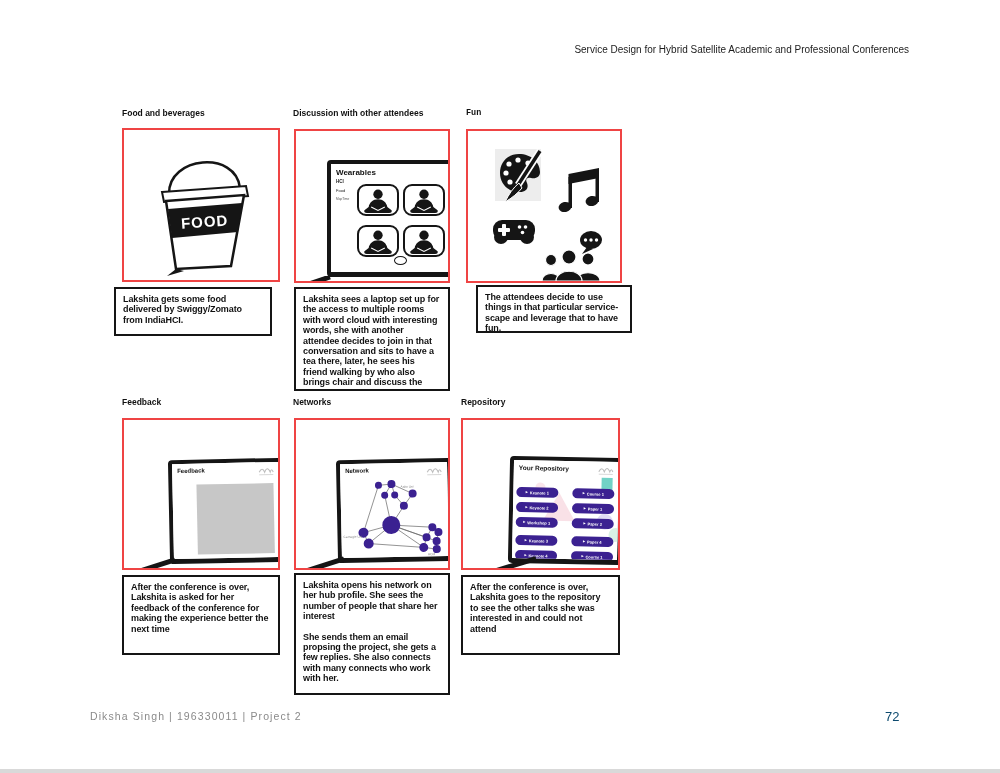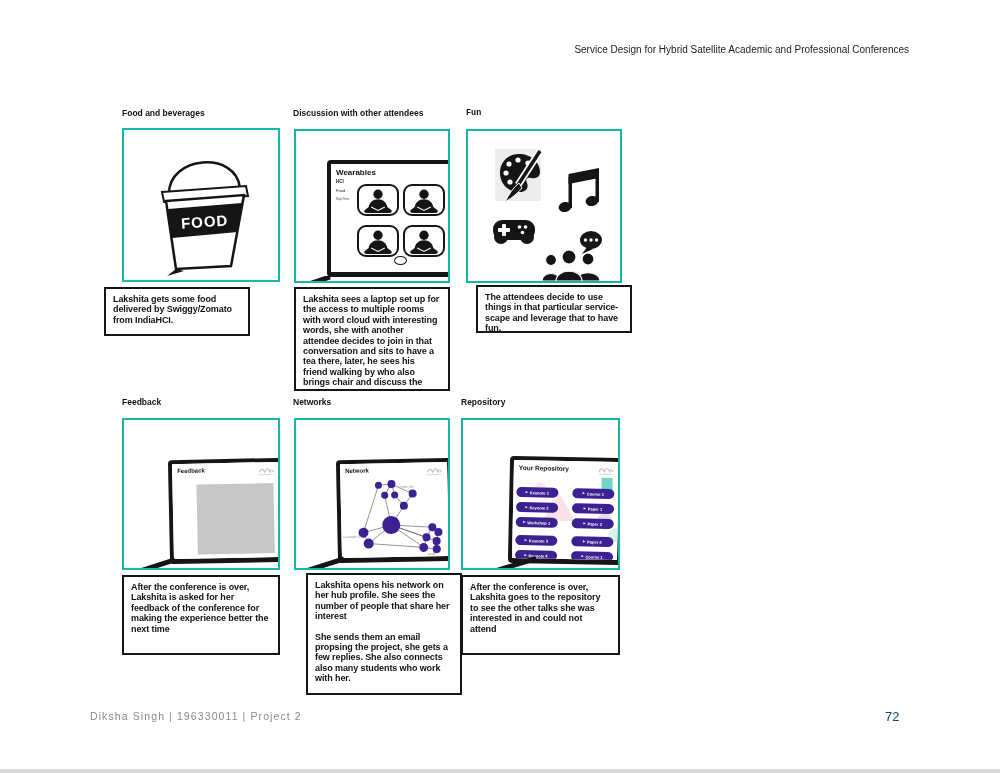--- a/index.html
+++ b/index.html
@@ -1,20 +1,20 @@
 <!DOCTYPE html>
 <html><head>
 <meta charset="utf-8">
 <style>
   html,body{margin:0;padding:0;background:#fff;}
   .page{position:relative;width:1000px;height:773px;background:#ffffff;overflow:hidden;
         font-family:"Liberation Sans",sans-serif;color:#111;}
   .hdr{position:absolute;top:44px;right:91px;font-size:10px;color:#1c1c1c;text-align:center;}
   .ptitle{position:absolute;font-size:8.5px;font-weight:bold;color:#111;}
-  .ibox{position:absolute;border:2px solid #14b8a6;background:#fff;overflow:hidden;box-sizing:border-box;}
+  .ibox{position:absolute;border:2px solid #ef4444;background:#fff;overflow:hidden;box-sizing:border-box;}
   .cbox{position:absolute;border:2px solid #151515;background:#fff;box-sizing:border-box;
         padding:5px 7px;font-size:9px;font-weight:bold;line-height:10.4px;letter-spacing:-0.1px;overflow:hidden;}
   .cbox p{margin:0 0 10px 0;}
   .laptop{position:absolute;background:#fff;border:4px solid #151515;border-bottom-width:5px;
           border-radius:4px;box-sizing:border-box;}
   .screen{position:relative;width:100%;height:100%;overflow:hidden;background:#fff;}
   .schead{position:absolute;left:5px;top:4px;font-weight:bold;color:#111;}
   .hinge{position:absolute;height:5px;background:#151515;border-radius:1px;}
   .tile{position:absolute;width:42px;height:32px;border:2px solid #151515;border-radius:9px;
         box-sizing:border-box;display:flex;align-items:flex-end;justify-content:center;overflow:hidden;}
@@ -42,21 +42,21 @@
   <div class="ibox" style="left:122px;top:128px;width:158px;height:154px;">
     <svg width="154" height="150" viewBox="0 0 154 150">
       <path d="M45 64 C44 26 112 20 116 58" fill="none" stroke="#151515" stroke-width="2.5"></path>
       <polygon points="38,62 122,56 124,66 40,72" fill="#fff" stroke="#151515" stroke-width="2"></polygon>
       <polygon points="42,71 120,65 107,136 52,139" fill="#fff" stroke="#151515" stroke-width="2.5"></polygon>
       <path d="M52 139 L43 146 L60 141 Z" fill="#151515"></path>
       <polygon points="44,79 118,73 114,102 48,108" fill="#151515"></polygon>
       <text x="81" y="97" transform="rotate(-4 81 97)" fill="#ffffff" font-size="15" font-weight="bold" letter-spacing="1" text-anchor="middle">FOOD</text>
     </svg>
   </div>
-  <div class="cbox" style="left:104px;top:287px;width:146px;height:49px;">
+  <div class="cbox" style="left:114px;top:287px;width:158px;height:49px;">
     <p>Lakshita gets some food delivered by Swiggy/Zomato from IndiaHCI.</p>
   </div>
 
   <div class="ptitle" style="left:293px;top:108px;">Discussion with other attendees</div>
   <div class="ibox" style="left:294px;top:129px;width:156px;height:154px;">
     <div class="laptop" style="left:31px;top:29px;width:125px;height:117px;">
       <div class="screen">
         <div class="schead" style="font-size:8px;">Wearables</div>
         <div class="sideitems">
           <span style="font-size:4.5px;font-weight:bold;">HCI</span>
@@ -227,23 +227,23 @@
               <circle cx="95" cy="87" r="4"></circle>
           </g>
           <text x="60" y="25" font-size="3.2" fill="#888">Aalto Uni</text>
           <text x="2" y="74" font-size="3.2" fill="#888">Carnegie Uni</text>
           <text x="86" y="93" font-size="3.2" fill="#888">HCM</text>
         </svg>
       </div>
     </div>
     <div class="hinge" style="left:5px;top:143px;width:44px;transform:rotate(-18deg);"></div>
   </div>
-  <div class="cbox" style="left:294px;top:573px;width:156px;height:122px;margin-left:12px;">
+  <div class="cbox" style="left:294px;top:573px;width:156px;height:122px;">
     <p>Lakshita opens his network on her hub profile. She sees the number of people that share her interest</p>
-    <p>She sends them an email propsing the project, she gets a few replies. She also connects also many students who work with her.</p>
+    <p>She sends them an email propsing the project, she gets a few replies. She also connects with many connects who work with her.</p>
   </div>
 
   <div class="ptitle" style="left:461px;top:397px;">Repository</div>
   <div class="ibox" style="left:461px;top:418px;width:159px;height:152px;">
     <div class="laptop" style="left:46px;top:37px;width:113px;height:107px;transform:rotate(1.2deg);">
       <div class="screen">
         <div class="schead" style="font-size:6.5px;">Your Repository</div>
         <svg class="logo" width="18" height="11" viewBox="0 0 18 11">
           <path d="M2 7 C4 3 6 3 7.5 7 C9 3 11 2 13 7 C14 4 15 4 16 7" stroke="#bdbdbd" stroke-width="1.1" fill="none"></path>
           <line x1="2" y1="9.5" x2="16" y2="9.5" stroke="#cfcfcf" stroke-width="0.8"></line>

